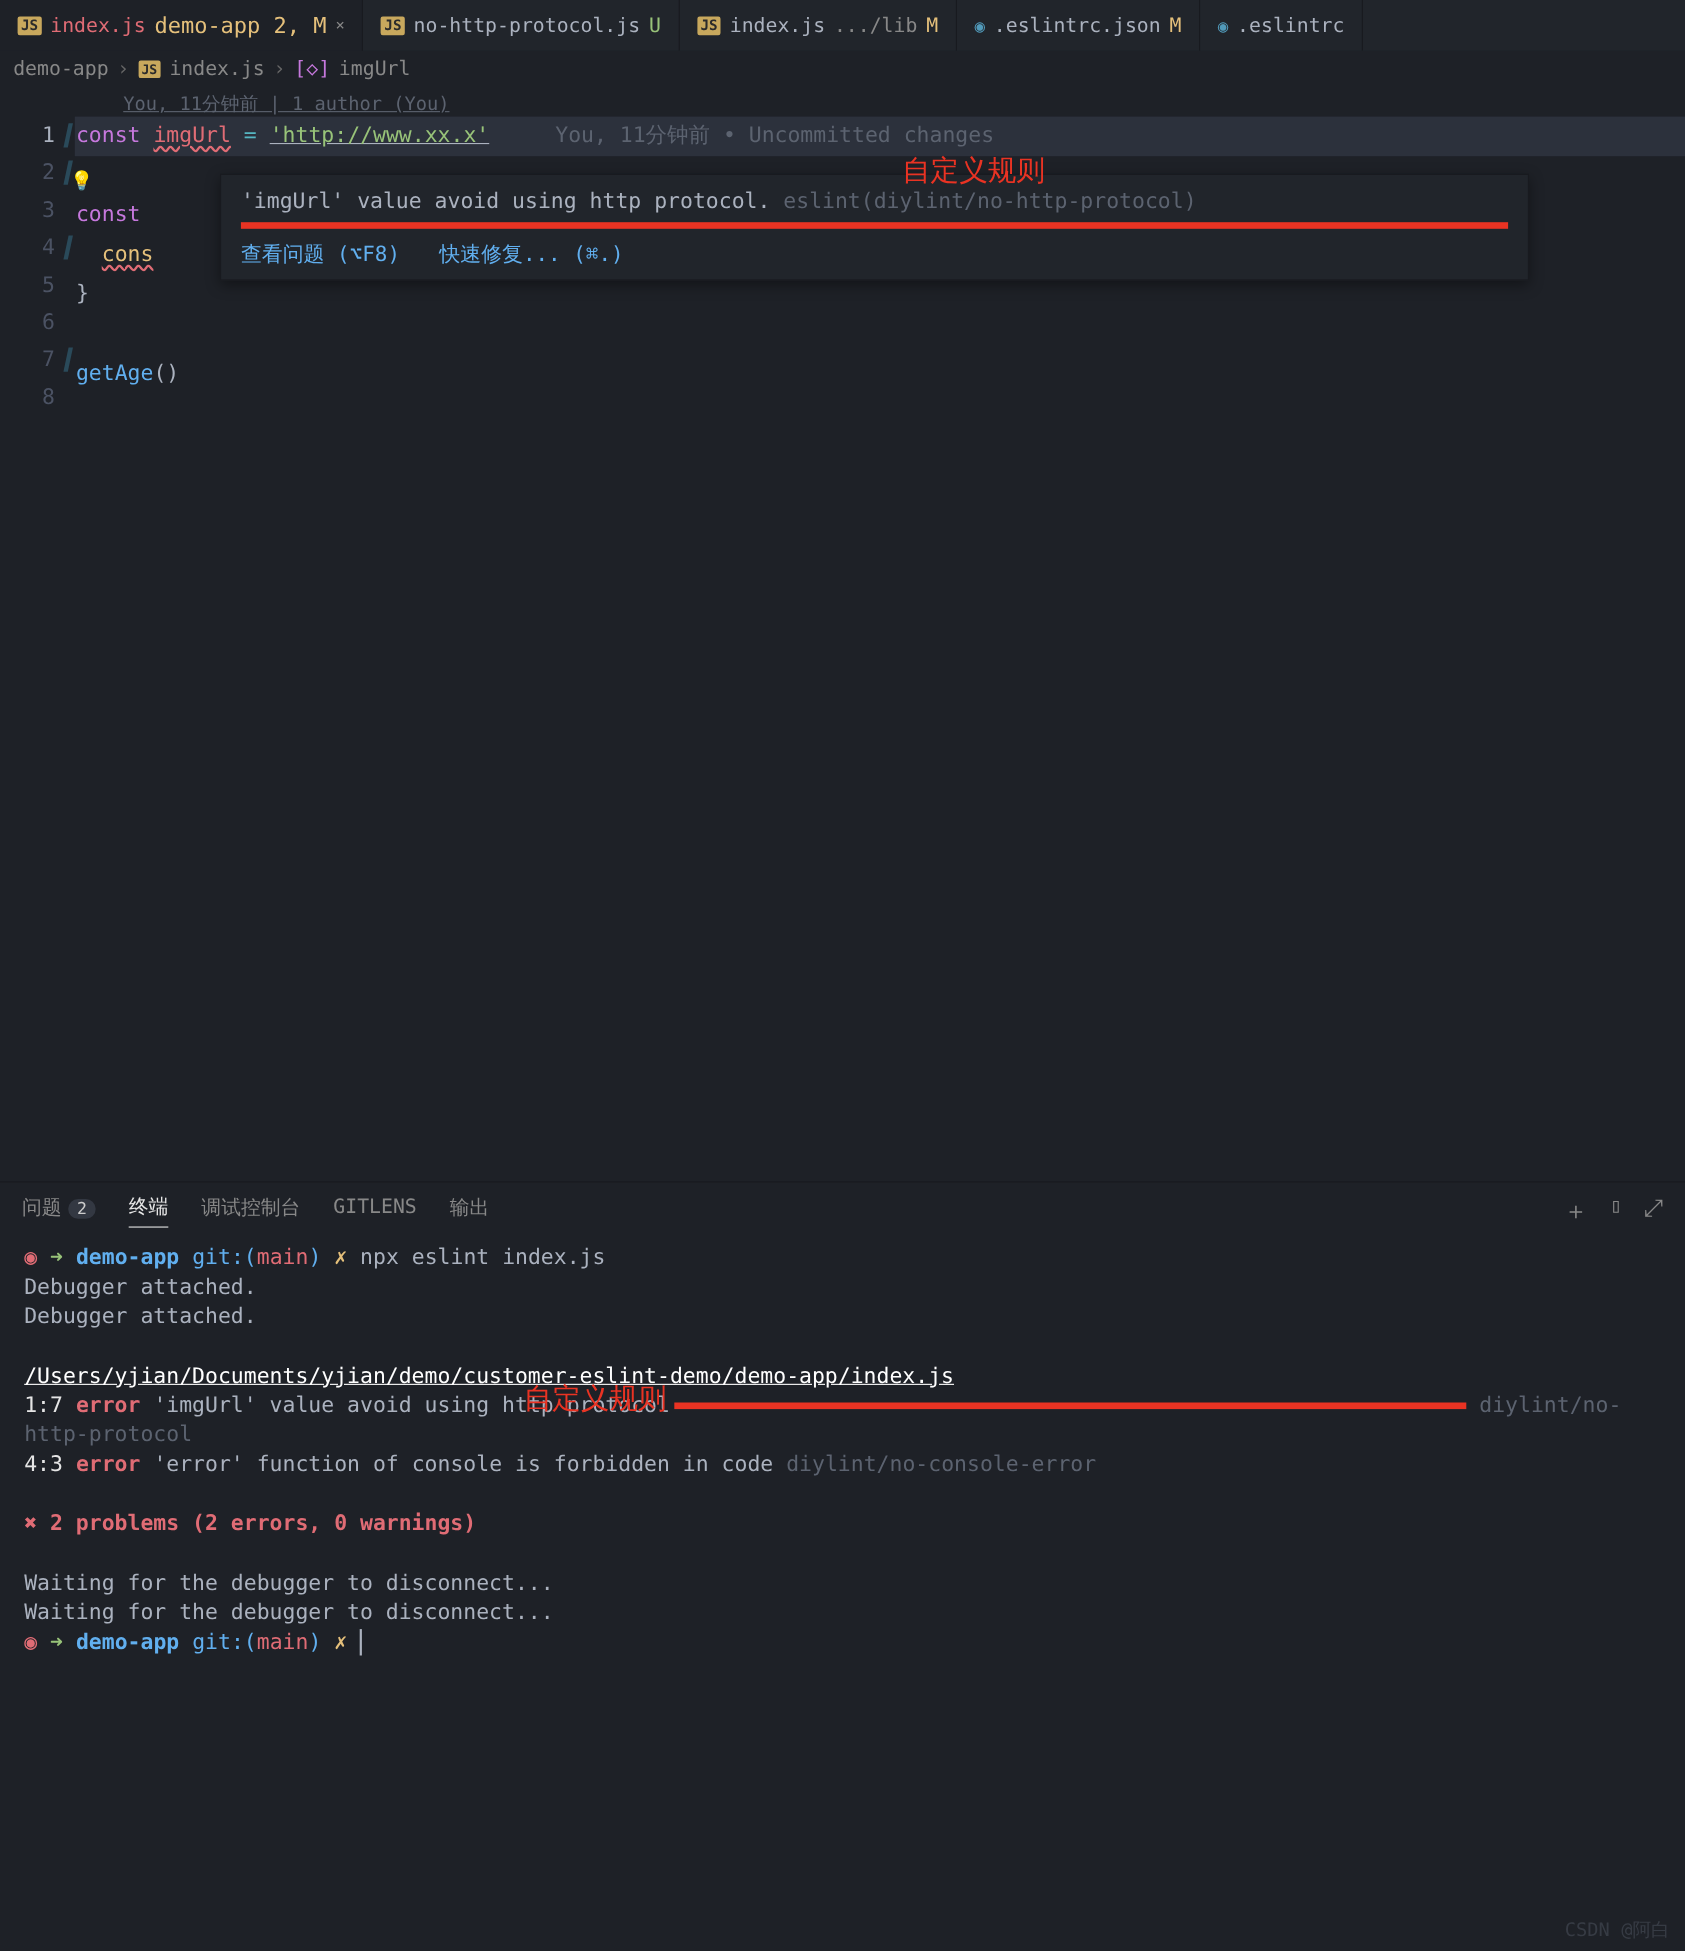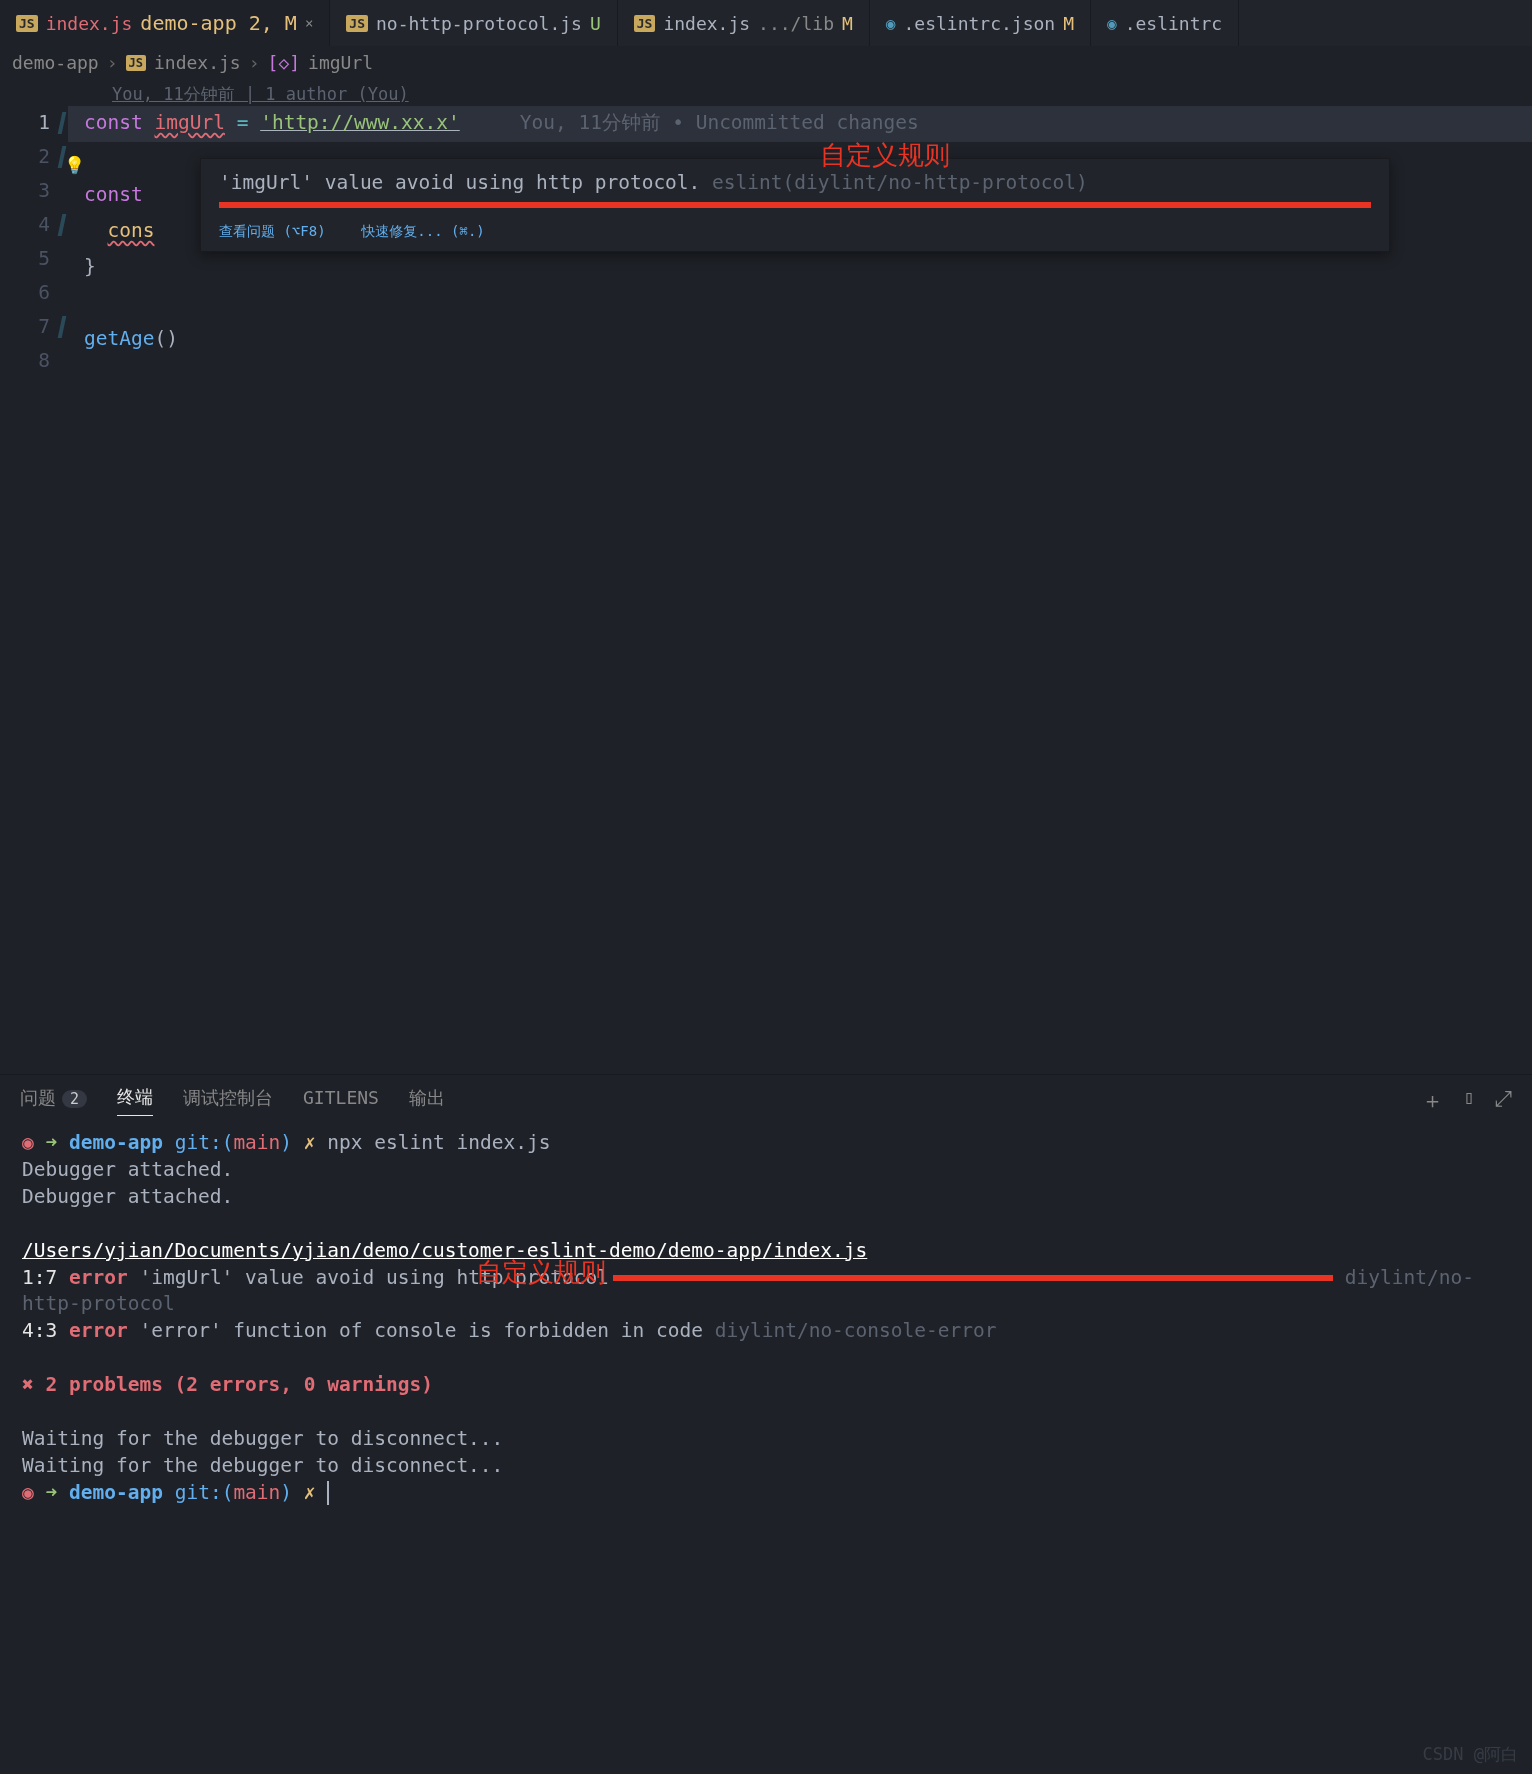--- a/index.html
+++ b/index.html
@@ -18,38 +18,38 @@
 .breadcrumbs { display:flex; align-items:center; gap:8px; padding:6px 12px; font-size:18px; color:#888; }
 .breadcrumbs .sep { color:#666; }
 .breadcrumbs .sym { color:#c678dd; }
 .blame-header { padding-left:112px; color:#5c6370; font-size:17px; margin-top:4px;text-decoration:underline; }
 .editor { display:flex; position:relative; }
 .gutter { width:68px; text-align:right; color:#4b5263; user-select:none; }
 .gutter .ln { height:34px; line-height:34px; padding-right:18px; position:relative; }
 .gutter .ln.mod::after { content:''; position:absolute; right:4px; top:6px; bottom:6px; width:4px; background:#2a4a5a; transform:skewX(-12deg); }
 .gutter .ln.active { color:#abb2bf; }
 .code { flex:1; }
-.line { height:36px; line-height:34px; white-space:pre; padding-left:16px; position:relative; }
+.line { height:36px; line-height:34px; white-space:pre; padding-left:1px; position:relative; }
 .line.current { background:#2c313c; }
 .kw { color:#c678dd; }
 .var { color:#e06c75; }
 .op { color:#56b6c2; }
 .str { color:#98c379; }
 .fn { color:#61afef; }
 .obj { color:#e5c07b; }
 .pn { color:#abb2bf; }
 .lens { color:#5c6370; margin-left:60px; }
 .bulb { position:absolute; left:-4px; top:6px; color:#ffcf6b; font-size:17px; }
 .sq-err { text-decoration:underline wavy #e06c75; text-underline-offset:3px; }
 .sq-str { text-decoration:underline; text-decoration-color:#abb2bf; }
 .hover { position:absolute; left:200px; top:158px; width:1190px; background:#21252b; border:1px solid #181a1f; padding:12px 18px 10px; box-shadow:0 4px 12px rgba(0,0,0,.4); z-index:10; }
 .hover .msg { color:#abb2bf; font-size:19.5px; }
 .hover .src { color:#5c6370; }
 .hover .redline { height:6px; background:#e93323; margin:8px 0 10px; }
-.hover .acts span { color:#61afef; font-size:14px; margin-right:24px; cursor:pointer; }
+.hover .acts span { color:#61afef; font-size:19px; margin-right:24px; cursor:pointer; }
 .anno1 { position:absolute; left:820px; top:138px; color:#e93323; font-size:26px; font-weight:500; z-index:11; }
 .panel { position:absolute; left:0; right:0; bottom:0; height:700px; background:#1e2127; border-top:1px solid #181a1f; }
 .panel-tabs { display:flex; align-items:center; gap:30px; padding:10px 20px 4px; font-size:18px; }
 .ptab { color:#888; cursor:pointer; padding-bottom:6px; }
 .ptab.active { color:#e6e6e6; border-bottom:1px solid #e6e6e6; }
 .ptab .cnt { display:inline-block; background:#333842; border-radius:10px; padding:0 8px; font-size:15px; margin-left:6px; color:#ccc; }
 .panel-acts { margin-left:auto; display:flex; gap:20px; color:#888; font-size:22px; }
 .term { padding:10px 22px; font-size:19.5px; line-height:1.38; }
 .term .prompt .arrow { color:#98c379; }
 .term .prompt .dir { color:#61afef; font-weight:bold; }

